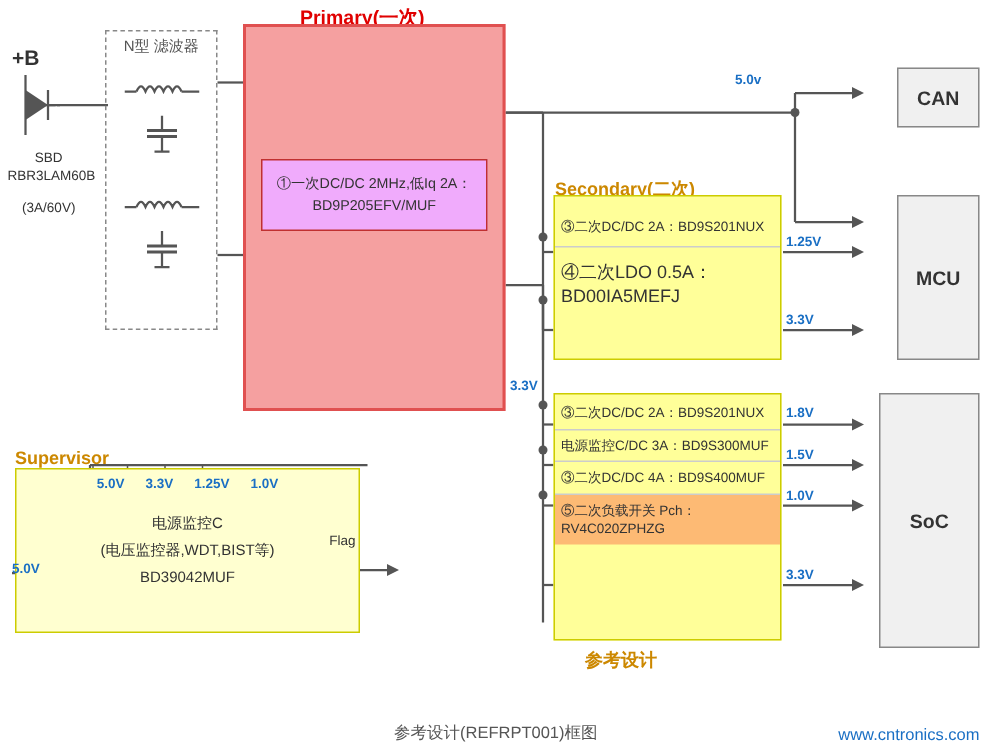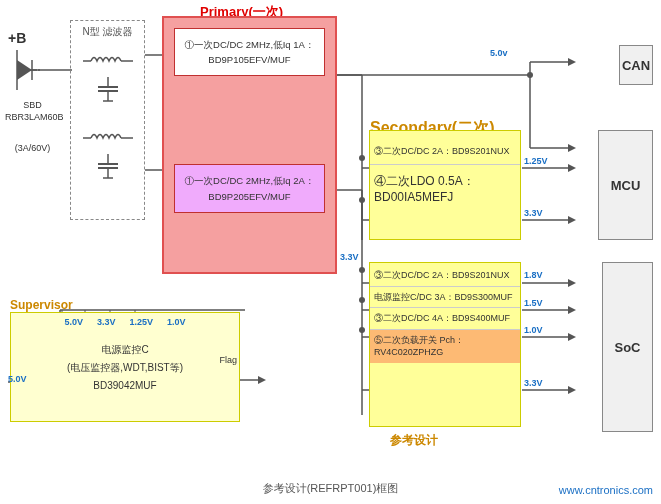--- a/index.html
+++ b/index.html
@@ -121,21 +121,21 @@
     <line x1="5" y1="5" x2="5" y2="45" stroke="#555" stroke-width="1.5"></line>
     <line x1="5" y1="25" x2="25" y2="25" stroke="#555" stroke-width="1.5"></line>
     <polygon points="5,15 20,25 5,35" fill="#555"></polygon>
     <line x1="20" y1="15" x2="20" y2="35" stroke="#555" stroke-width="1.5"></line>
     <line x1="20" y1="25" x2="28" y2="25" stroke="#555" stroke-width="1.5"></line>
   </svg>
 
   <div style="position:absolute; left:5px; top:100px; font-size:9px; text-align:center; width:55px; line-height:1.3; color:#333;">
     <div style="white-space:pre-line;">SBD
 RBR3LAM60B</div>
-    <div style="margin-top:20px;">(3A/60V)</div>
+    <div style="margin-top:10px;">(3A/60V)</div>
   </div>
 
   <div style="position:absolute; left:70px; top:20px; width:75px; height:200px; border:1.5px dashed #888; display:flex; flex-direction:column; align-items:center; padding-top:4px;">
     <div style="font-size:10px; color:#555; text-align:center; line-height:1.3;">N型
 滤波器</div>
 
     <svg width="50" height="22" style="margin-top:12px;">
       <line x1="0" y1="11" x2="8" y2="11" stroke="#555" stroke-width="1.5"></line>
       <path d="M8,11 Q11,4 14,11 Q17,4 20,11 Q23,4 26,11 Q29,4 32,11 Q35,4 38,11" stroke="#555" stroke-width="1.5" fill="none"></path>
       <line x1="38" y1="11" x2="50" y2="11" stroke="#555" stroke-width="1.5"></line>
@@ -161,36 +161,34 @@
       <line x1="5" y1="14" x2="25" y2="14" stroke="#555" stroke-width="2"></line>
       <line x1="15" y1="14" x2="15" y2="24" stroke="#555" stroke-width="1.5"></line>
       <line x1="10" y1="24" x2="20" y2="24" stroke="#555" stroke-width="1.5"></line>
     </svg>
   </div>
 
   <div style="position:absolute; left:200px; top:3px; font-size:13px; font-weight:bold; color:#e00000;">Primary(一次)</div>
 
   <div style="position:absolute; left:162px; top:16px; width:175px; height:258px; background:#f5a0a0; border:2px solid #e05050;">
 
-    <div style="background:#fff; border:1.5px solid #c03030; margin:10px 10px 8px 10px; padding:8px 4px; font-size:9.5px; text-align:center; color:#333; line-height:1.6;">①一次DC/DC 2MHz,低Iq
-1A：BD9P105EFV/MUF</div>
 
     <div style="background:#f0abfc; border:1.5px solid #c03030; margin:88px 10px 0 10px; padding:8px 4px; font-size:9.5px; text-align:center; color:#333; line-height:1.6;">①一次DC/DC 2MHz,低Iq
 2A：BD9P205EFV/MUF</div>
   </div>
 
   <div style="position:absolute; left:490px; top:48px; font-size:9px; color:#1a6fc4; font-weight:bold;">5.0v</div>
 
   <div style="position:absolute; left:490px; top:134px; font-size:9px; color:#1a6fc4; font-weight:bold;">5.0v</div>
 
-  <div style="position:absolute; right:8px; top:45px; width:34px; height:40px; border:1.5px solid #888; background:#f0f0f0; display:flex; align-items:center; justify-content:center; font-size:13px; font-weight:bold; color:#333;">CAN</div>
+  <div style="position:absolute; right:8px; top:45px; width:55px; height:40px; border:1.5px solid #888; background:#f0f0f0; display:flex; align-items:center; justify-content:center; font-size:13px; font-weight:bold; color:#333;">CAN</div>
 
   <div style="position:absolute; right:8px; top:130px; width:55px; height:110px; border:1.5px solid #888; background:#f0f0f0; display:flex; align-items:center; justify-content:center; font-size:13px; font-weight:bold; color:#333;">MCU</div>
 
-  <div style="position:absolute; left:370px; top:118px; font-size:16px; font-weight:bold; color:#cc8800;">Secondary(二次)</div>
+  <div style="position:absolute; left:370px; top:118px; font-size:12px; font-weight:bold; color:#cc8800;">Secondary(二次)</div>
 
   <div style="position:absolute; left:369px; top:130px; width:152px; height:110px; background:#ffff99; border:1.5px solid #cccc00;">
     <div style="font-size:9px; color:#333; padding:14px 4px 6px 4px; line-height:1.4; border-bottom:1px solid #ccc;">③二次DC/DC 2A：BD9S201NUX</div>
     <div style="font-size:12px; color:#333; padding:8px 4px; line-height:1.4;">④二次LDO 0.5A：BD00IA5MEFJ</div>
   </div>
 
   <div style="position:absolute; left:524px; top:156px; font-size:9px; color:#1a6fc4; font-weight:bold;">1.25V</div>
 
   <div style="position:absolute; left:524px; top:208px; font-size:9px; color:#1a6fc4; font-weight:bold;">3.3V</div>
 
@@ -205,21 +203,21 @@
   <div style="position:absolute; left:340px; top:252px; font-size:9px; color:#1a6fc4; font-weight:bold;">3.3V</div>
 
   <div style="position:absolute; left:524px; top:270px; font-size:9px; color:#1a6fc4; font-weight:bold;">1.8V</div>
 
   <div style="position:absolute; left:524px; top:298px; font-size:9px; color:#1a6fc4; font-weight:bold;">1.5V</div>
 
   <div style="position:absolute; left:524px; top:325px; font-size:9px; color:#1a6fc4; font-weight:bold;">1.0V</div>
 
   <div style="position:absolute; left:524px; top:378px; font-size:9px; color:#1a6fc4; font-weight:bold;">3.3V</div>
 
-  <div style="position:absolute; right:8px; top:262px; width:51px; height:170px; border:1.5px solid #888; background:#f0f0f0; display:flex; align-items:center; justify-content:center; font-size:13px; font-weight:bold; color:#333;">SoC</div>
+  <div style="position:absolute; right:8px; top:262px; width:67px; height:170px; border:1.5px solid #888; background:#f0f0f0; display:flex; align-items:center; justify-content:center; font-size:13px; font-weight:bold; color:#333;">SoC</div>
 
   <div style="position:absolute; left:390px; top:432px; font-size:12px; font-weight:bold; color:#cc8800;">参考设计</div>
 
   <div style="position:absolute; left:10px; top:298px; font-size:12px; font-weight:bold; color:#cc8800;">Supervisor</div>
 
   <div style="position:absolute; left:10px; top:312px; width:230px; height:110px; background:#ffffd0; border:1.5px solid #cccc00;">
 
     <div style="display:flex; gap:14px; justify-content:center; padding-top:4px; font-size:9px; color:#1a6fc4; font-weight:bold;">
       <span>5.0V</span>
       <span>3.3V</span>

